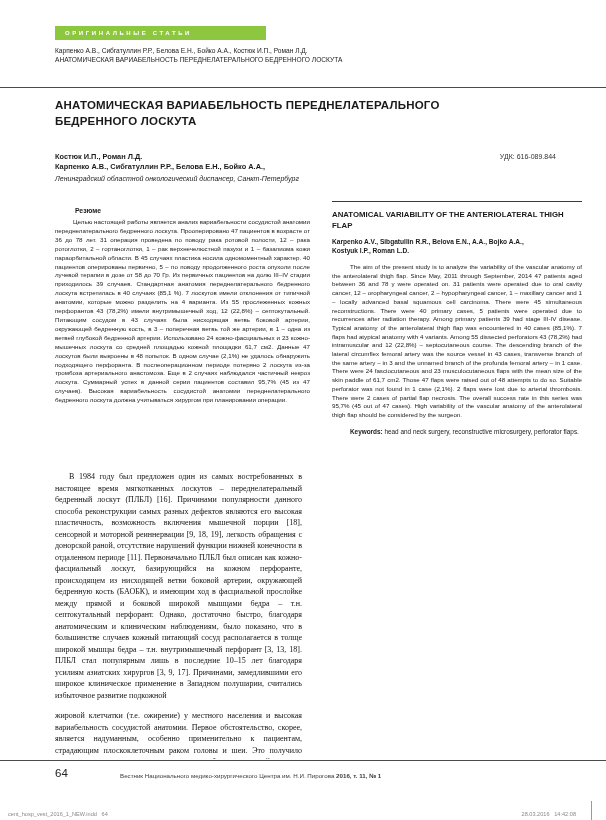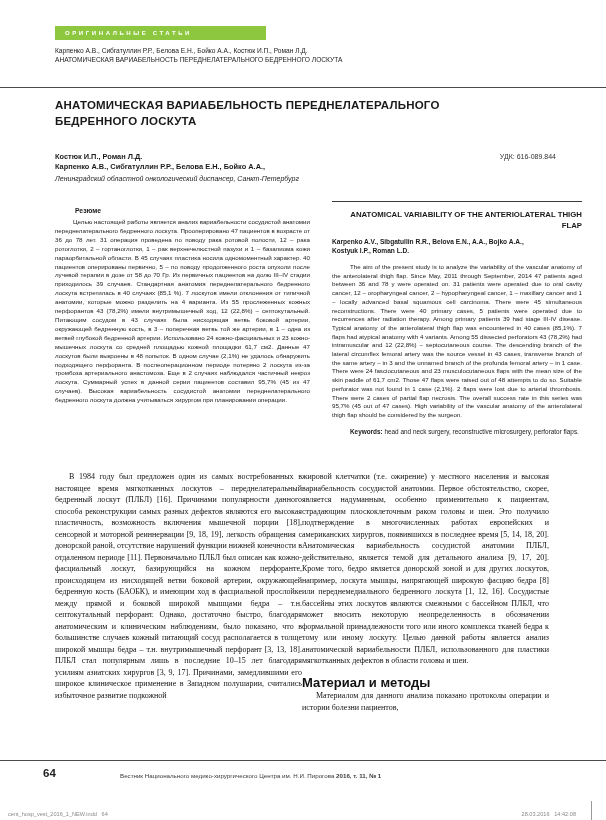--- a/index.html
+++ b/index.html
@@ -25,34 +25,34 @@
   .affiliation { position:absolute; left:55px; top:170px; font-size:7px; font-style:italic; color:#222; }
 
   .abstracts { position:absolute; left:55px; top:196px; width:527px; height:270px; display:flex; gap:22px; overflow:hidden; }
   .abs-ru { width:255px; }
   .abs-en { width:250px; }
   .abs-ru-heading { font-size:6.8px; font-weight:bold; margin:6px 0 4px 20px; }
   .abs-text { font-size:6.2px; line-height:8.9px; text-align:justify; text-indent:18px; margin:0; color:#222; }
   .kw-ru { font-size:7.2px; line-height:9.6px; text-align:justify; text-indent:18px; margin:8px 0 0 0; }
   .kw-ru b, .kw-en b { font-weight:bold; }
   .en-rule { border-top:1px solid #3a3a3a; margin-bottom:7px; }
-  .abs-en-heading { font-size:7.8px; font-weight:bold; line-height:11px;text-align:right; }
+  .abs-en-heading { font-size:7.8px; font-weight:bold; line-height:11px; }
   .abs-en-authors { font-size:6.6px; font-weight:bold; line-height:9px; margin-top:6px; }
   .abs-en-authors span { display:block; }
   .abs-en .abs-text { margin-top:8px; line-height:8.7px; }
   .kw-en { font-size:6.4px; line-height:8.8px; text-align:justify; text-indent:18px; margin:8px 0 0 0; }
 
-  .body-cols { position:absolute; left:55px; top:466px; width:503px; height:288px; display:flex; overflow:hidden; font-family:"Liberation Serif", serif; }
+  .body-cols { position:absolute; left:55px; top:466px; width:503px; height:288px; display:flex; gap:9px; overflow:hidden; font-family:"Liberation Serif", serif;flex-direction:column; }
   .bcol { width:247px; font-size:8px; line-height:11.5px; text-align:justify; color:#111; }
   .bcol p { margin:0; }
   .p-indent { text-indent:14px; }
   .methods-heading { font-family:Liberation Sans, sans-serif; font-weight:bold; font-size:13px; margin:10px 0 2px 0; }
 
   .footer-rule { position:absolute; left:0; right:0; top:755px; border-top:1.2px solid #4a4a4a; }
-  .page-number { position:absolute; left:43px; top:762px; font-size:11.5px; font-weight:bold; color:#222; }
+  .page-number { position:absolute; left:55px; top:762px; font-size:11.5px; font-weight:normal; color:#222; }
   .journal-ref { position:absolute; left:120px; top:767px; font-size:6.2px; color:#3a3a3a; white-space:nowrap; }
   .journal-issue { font-weight:bold; }
 
   .pm { position:absolute; top:806px; font-size:5.6px; color:#8a8a8a; white-space:pre; }
   .pm-left { left:8px; }
   .pm-right { right:30px; }
   .crop-mark { position:absolute; right:14px; top:796px; width:1px; height:23px; background:#9a9a9a; }
 </style>
 </head>
 <body>

